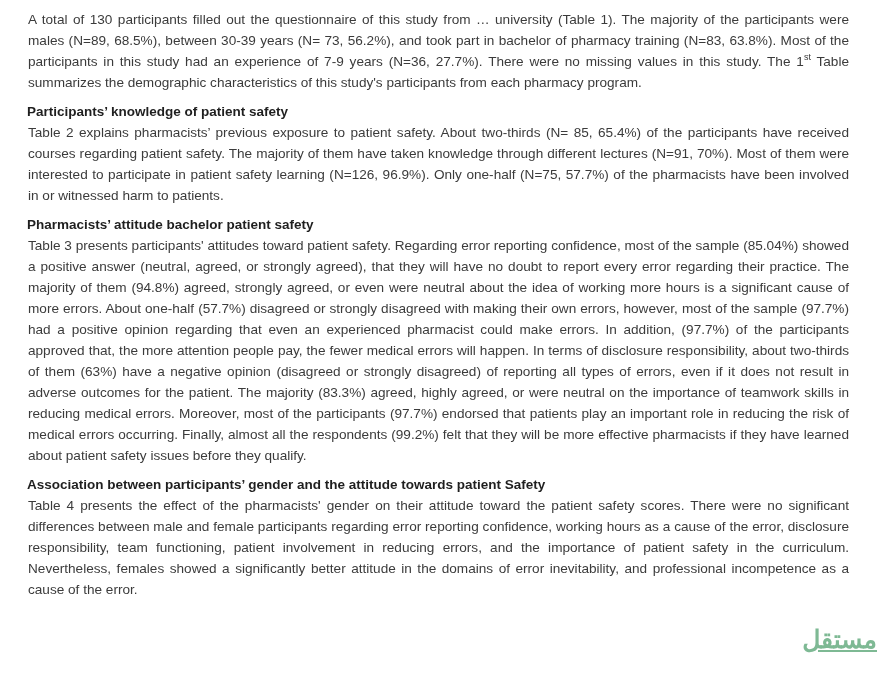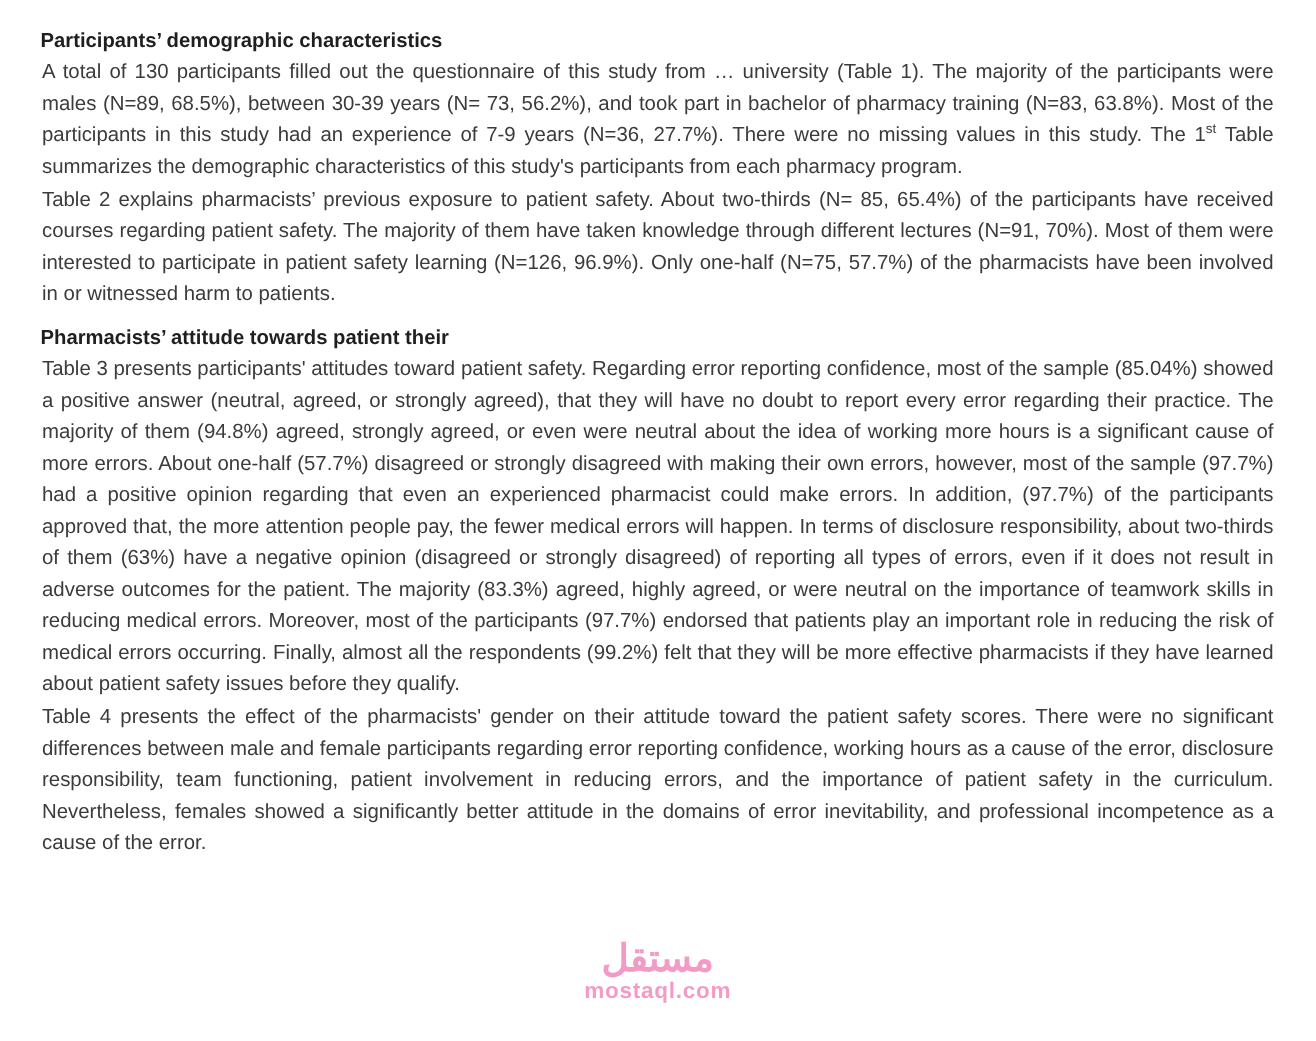--- a/index.html
+++ b/index.html
@@ -39,24 +39,25 @@
     color:var(--body);
   }
   .body-par sup{
     font-size:9px;
     line-height:0;
   }
   .watermark{
     position:absolute;
     left:0;right:0;
     top:626px;
-    text-align:center;
-    color:#ec4899;
+    text-align:right;
+    color:#15803d;
     opacity:0.55;
     pointer-events:none;
+    text-decoration:underline;
   }
   .wm-arabic{
     font-size:25px;
     font-weight:bold;
     line-height:26px;
     letter-spacing:1px;
   }
   .wm-url{
     font-size:15px;
     font-weight:bold;
@@ -64,35 +65,35 @@
     letter-spacing:0.5px;
   }
 </style>
 </head>
 <body>
 
 <div class="doc">
 
 
   <div class="section">
-    <h2 class="section-heading">Participants’ demographic characteristics</h2>
     <p class="body-par"><span>A total of 130 participants filled out the questionnaire of this study from … university (Table 1). The majority of the participants were males (N=89, 68.5%), between 30-39 years (N= 73, 56.2%), and took part in bachelor of pharmacy training (N=83, 63.8%). Most of the participants in this study had an experience of 7-9 years (N=36, 27.7%). There were no missing values in this study. The 1</span><sup>st</sup><span> Table summarizes the demographic characteristics of this study's participants from each pharmacy program.</span></p>
   </div>
 
   <div class="section">
+    <h2 class="section-heading">Participants’ knowledge of patient safety</h2>
     <p class="body-par">Table 2 explains pharmacists’ previous exposure to patient safety. About two-thirds (N= 85, 65.4%) of the participants have received courses regarding patient safety. The majority of them have taken knowledge through different lectures (N=91, 70%). Most of them were interested to participate in patient safety learning (N=126, 96.9%). Only one-half (N=75, 57.7%) of the pharmacists have been involved in or witnessed harm to patients.</p>
   </div>
 
   <div class="section">
-    <h2 class="section-heading">Pharmacists’ attitude towards patient their</h2>
+    <h2 class="section-heading">Pharmacists’ attitude bachelor patient safety</h2>
     <p class="body-par">Table 3 presents participants' attitudes toward patient safety. Regarding error reporting confidence, most of the sample (85.04%) showed a positive answer (neutral, agreed, or strongly agreed), that they will have no doubt to report every error regarding their practice. The majority of them (94.8%) agreed, strongly agreed, or even were neutral about the idea of working more hours is a significant cause of more errors. About one-half (57.7%) disagreed or strongly disagreed with making their own errors, however, most of the sample (97.7%) had a positive opinion regarding that even an experienced pharmacist could make errors. In addition, (97.7%) of the participants approved that, the more attention people pay, the fewer medical errors will happen. In terms of disclosure responsibility, about two-thirds of them (63%) have a negative opinion (disagreed or strongly disagreed) of reporting all types of errors, even if it does not result in adverse outcomes for the patient. The majority (83.3%) agreed, highly agreed, or were neutral on the importance of teamwork skills in reducing medical errors. Moreover, most of the participants (97.7%) endorsed that patients play an important role in reducing the risk of medical errors occurring. Finally, almost all the respondents (99.2%) felt that they will be more effective pharmacists if they have learned about patient safety issues before they qualify.</p>
   </div>
 
   <div class="section">
+    <h2 class="section-heading">Association between participants’ gender and the attitude towards patient Safety</h2>
     <p class="body-par">Table 4 presents the effect of the pharmacists' gender on their attitude toward the patient safety scores. There were no significant differences between male and female participants regarding error reporting confidence, working hours as a cause of the error, disclosure responsibility, team functioning, patient involvement in reducing errors, and the importance of patient safety in the curriculum. Nevertheless, females showed a significantly better attitude in the domains of error inevitability, and professional incompetence as a cause of the error.</p>
   </div>
 
 </div>
 
 <div class="watermark">
   <div class="wm-arabic">مستقل</div>
-  <div class="wm-url">mostaql.com</div>
 </div>
 
 </body></html>

